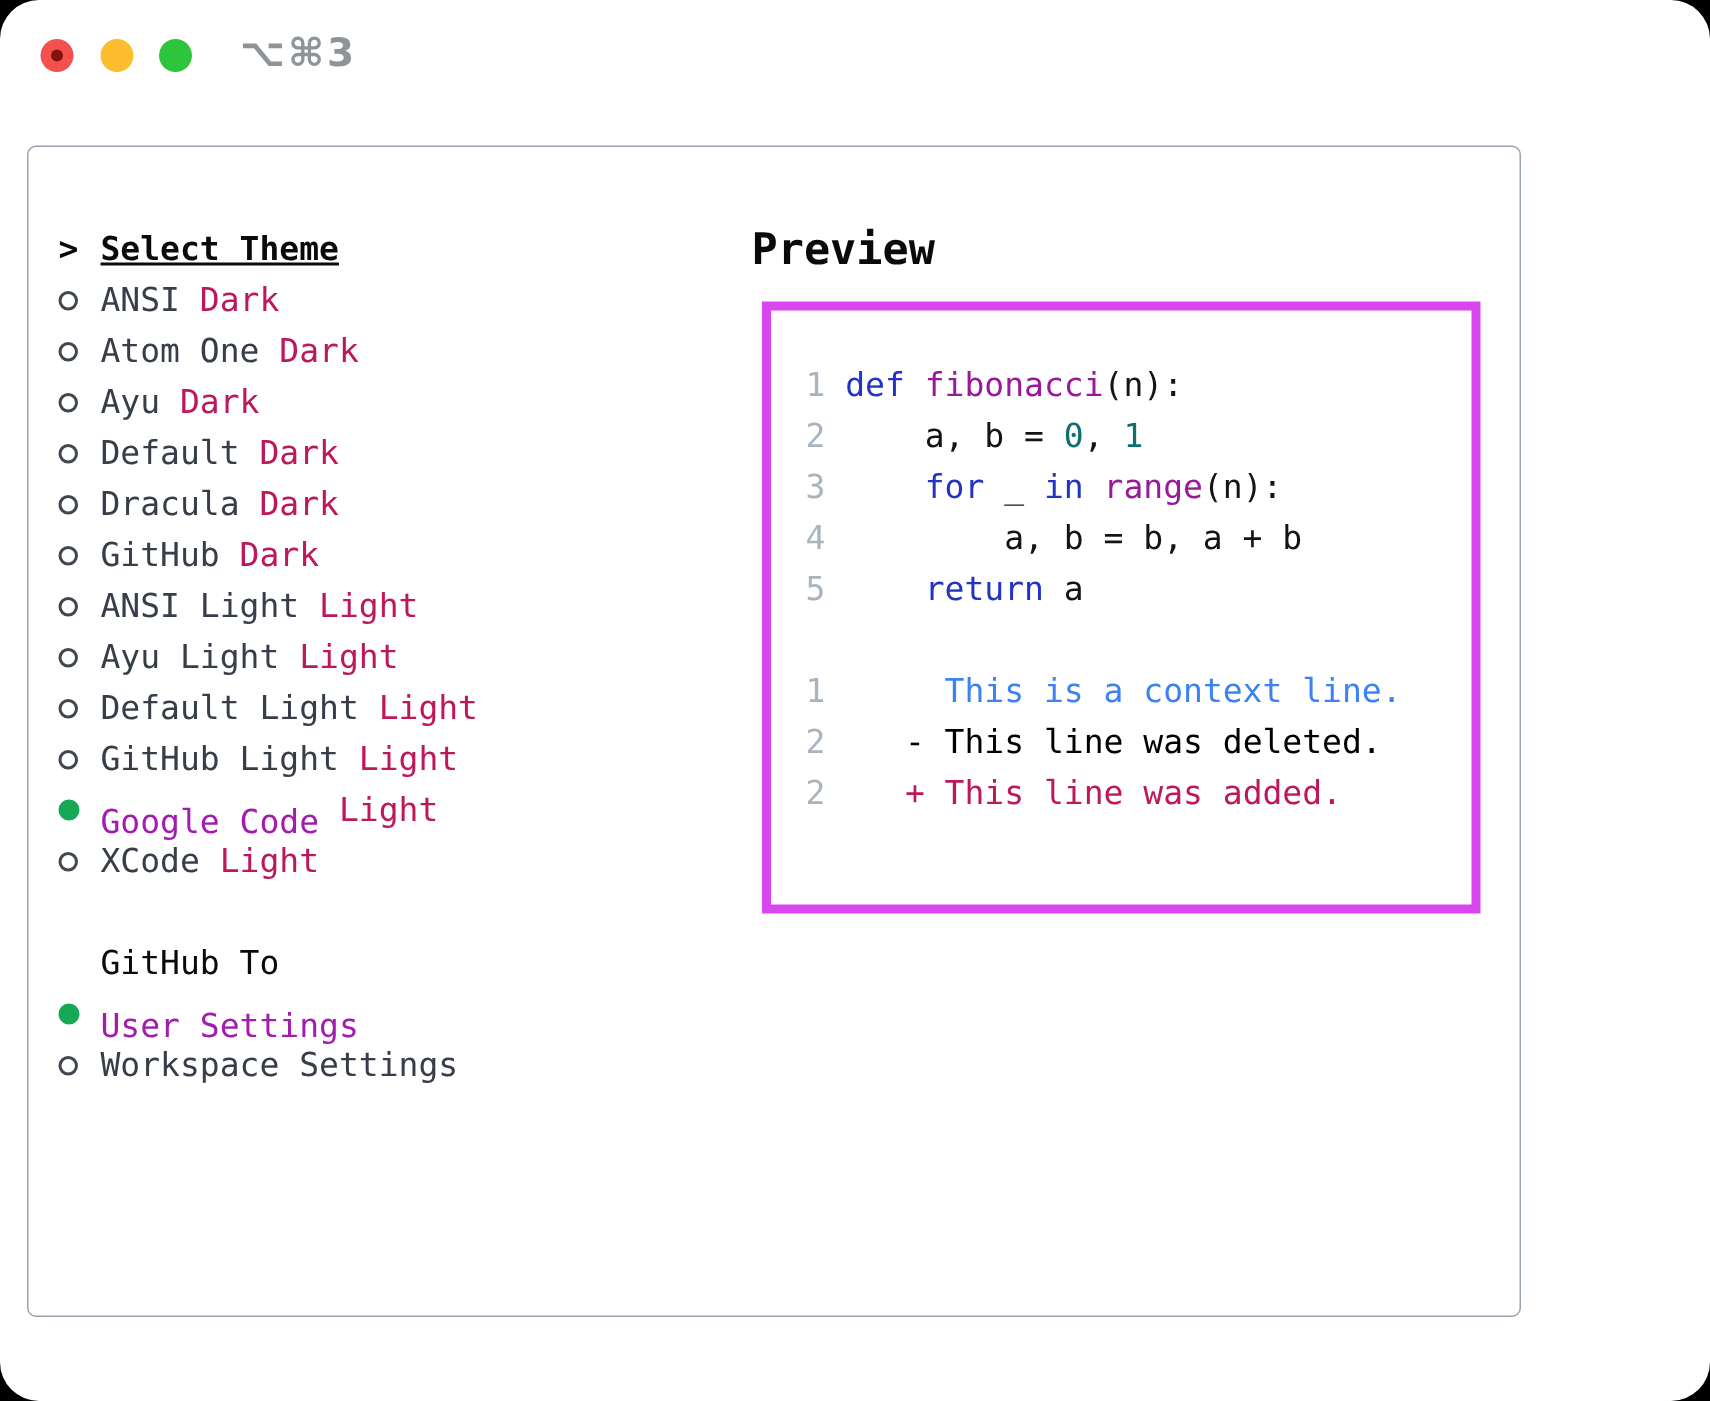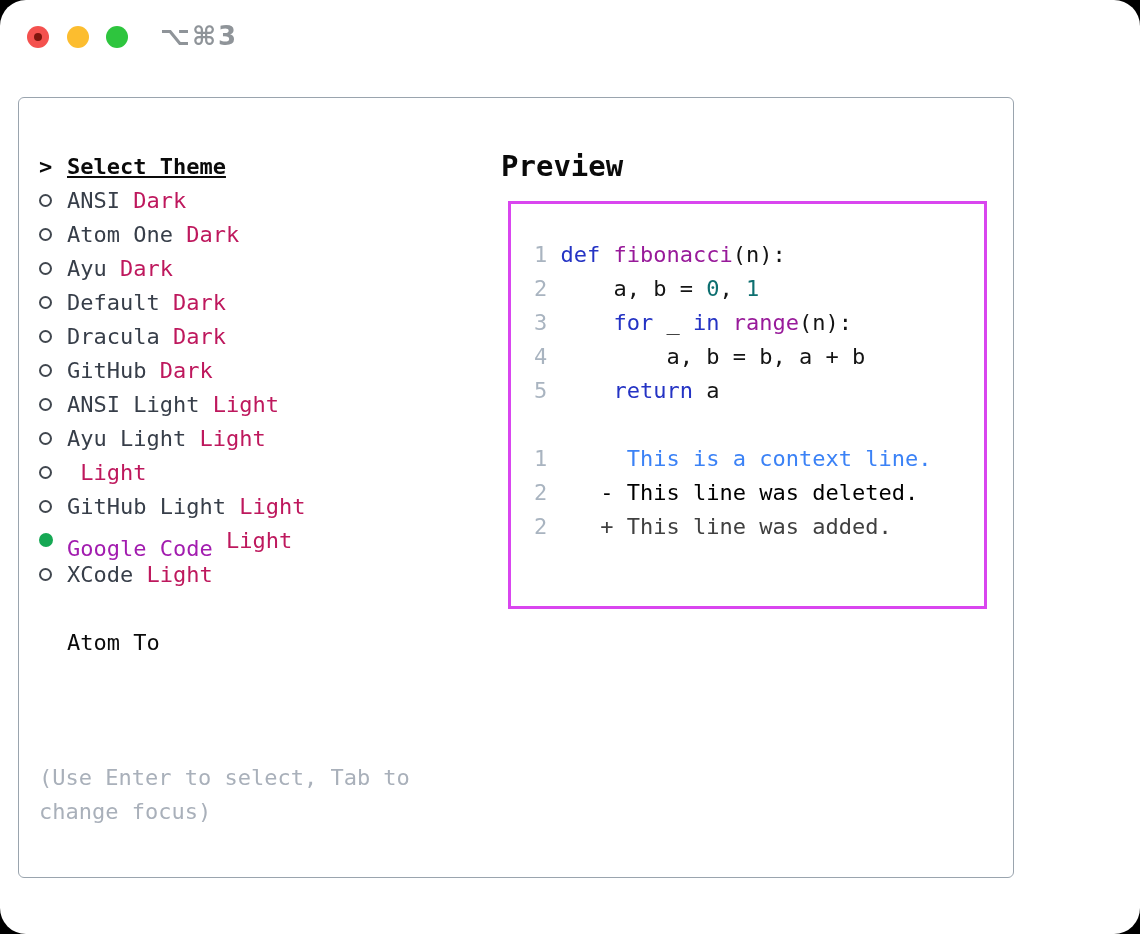--- a/index.html
+++ b/index.html
@@ -44,35 +44,35 @@
     position:absolute;left:20px;top:663px;width:432px;
     font-size:22px;line-height:34px;color:#a9b0ba;
   }
   
   .preview-title{
     position:absolute;left:482px;top:51px;height:34px;display:flex;align-items:center;
     font-size:29px;font-weight:700;color:#0a0a0a;
   }
   .preview-box{
     position:absolute;left:489px;top:103px;width:479px;height:408px;
-    border:3px solid #d946ef;box-sizing:border-box;background:#fff;padding-left:45px;
+    border:6px solid #d946ef;box-sizing:border-box;background:#fff;padding-left:45px;
   }
   pre.code{
     position:absolute;left:23px;top:34px;margin:0;
     font-size:22px;line-height:34px;white-space:pre;color:#141414;
     font-family:"DejaVu Sans Mono","Liberation Mono",monospace;
   }
   pre.code .line{display:block;height:34px;}
   .ln{color:#a9b4c0;}
   .kw{color:#2433c4;}
   .fn{color:#981a9a;}
   .cnum{color:#0d6f70;}
   .ctx{color:#3b82f6;}
   .del{color:#000000;}
-  .add{color:#404040;}
+  .add{color:#be185d;}
 </style>
 </head>
 <body>
 
 <div class="window">
 
   <div class="titlebar">
     <span class="tl-btn close">
         <span class="inner-dot"></span>
       </span>
@@ -90,33 +90,36 @@
       </div>
       <div id="theme-list">
           <div class="row"><span class="marker"><span class="circle"></span></span><span class="nm">ANSI</span><span class="sfx"> Dark</span></div>
           <div class="row"><span class="marker"><span class="circle"></span></span><span class="nm">Atom One</span><span class="sfx"> Dark</span></div>
           <div class="row"><span class="marker"><span class="circle"></span></span><span class="nm">Ayu</span><span class="sfx"> Dark</span></div>
           <div class="row"><span class="marker"><span class="circle"></span></span><span class="nm">Default</span><span class="sfx"> Dark</span></div>
           <div class="row"><span class="marker"><span class="circle"></span></span><span class="nm">Dracula</span><span class="sfx"> Dark</span></div>
           <div class="row"><span class="marker"><span class="circle"></span></span><span class="nm">GitHub</span><span class="sfx"> Dark</span></div>
           <div class="row"><span class="marker"><span class="circle"></span></span><span class="nm">ANSI Light</span><span class="sfx"> Light</span></div>
           <div class="row"><span class="marker"><span class="circle"></span></span><span class="nm">Ayu Light</span><span class="sfx"> Light</span></div>
-          <div class="row"><span class="marker"><span class="circle"></span></span><span class="sfx"> Light</span></div>
+          <div class="row"><span class="marker"><span class="circle"></span></span><span class="nm">Default Light</span><span class="sfx"> Light</span></div>
           <div class="row"><span class="marker"><span class="circle"></span></span><span class="nm">GitHub Light</span><span class="sfx"> Light</span></div>
           <div class="row selected"><span class="marker"><span class="circle sel"></span></span><span class="nm">Google Code</span><span class="sfx"> Light</span></div>
           <div class="row"><span class="marker"><span class="circle"></span></span><span class="nm">XCode</span><span class="sfx"> Light</span></div>
         </div>
       <div class="spacer"></div>
       <div class="row">
         <span class="marker"></span>
-        <span class="apply-hdr">Atom To</span>
+        <span class="apply-hdr">GitHub To</span>
       </div>
+      <div id="apply-list">
+          <div class="row selected"><span class="marker"><span class="circle sel"></span></span><span class="nm">User Settings</span></div>
+          <div class="row"><span class="marker"><span class="circle"></span></span><span class="nm">Workspace Settings</span></div>
+        </div>
     </div>
 
-    <div class="hint">(Use Enter to select, Tab to change focus)</div>
 
     <div class="preview-title">Preview</div>
 
     <div class="preview-box">
       <pre class="code" id="code-pre"><span class="line"><span class="ln">1 </span><span class="kw">def</span><span> </span><span class="fn">fibonacci</span><span>(n):</span></span><span class="line"><span class="ln">2 </span><span>    a, b = </span><span class="cnum">0</span><span>, </span><span class="cnum">1</span></span><span class="line"><span class="ln">3 </span><span>    </span><span class="kw">for</span><span> _ </span><span class="kw">in</span><span> </span><span class="fn">range</span><span>(n):</span></span><span class="line"><span class="ln">4 </span><span>        a, b = b, a + b</span></span><span class="line"><span class="ln">5 </span><span>    </span><span class="kw">return</span><span> a</span></span><span>
 </span><span class="line"><span class="ln">1 </span><span>     </span><span class="ctx">This is a context line.</span></span><span class="line"><span class="ln">2 </span><span>   </span><span class="del">- This line was deleted.</span></span><span class="line"><span class="ln">2 </span><span>   </span><span class="add">+ This line was added.</span></span></pre>
     </div>
 
   </div>
 </div>

